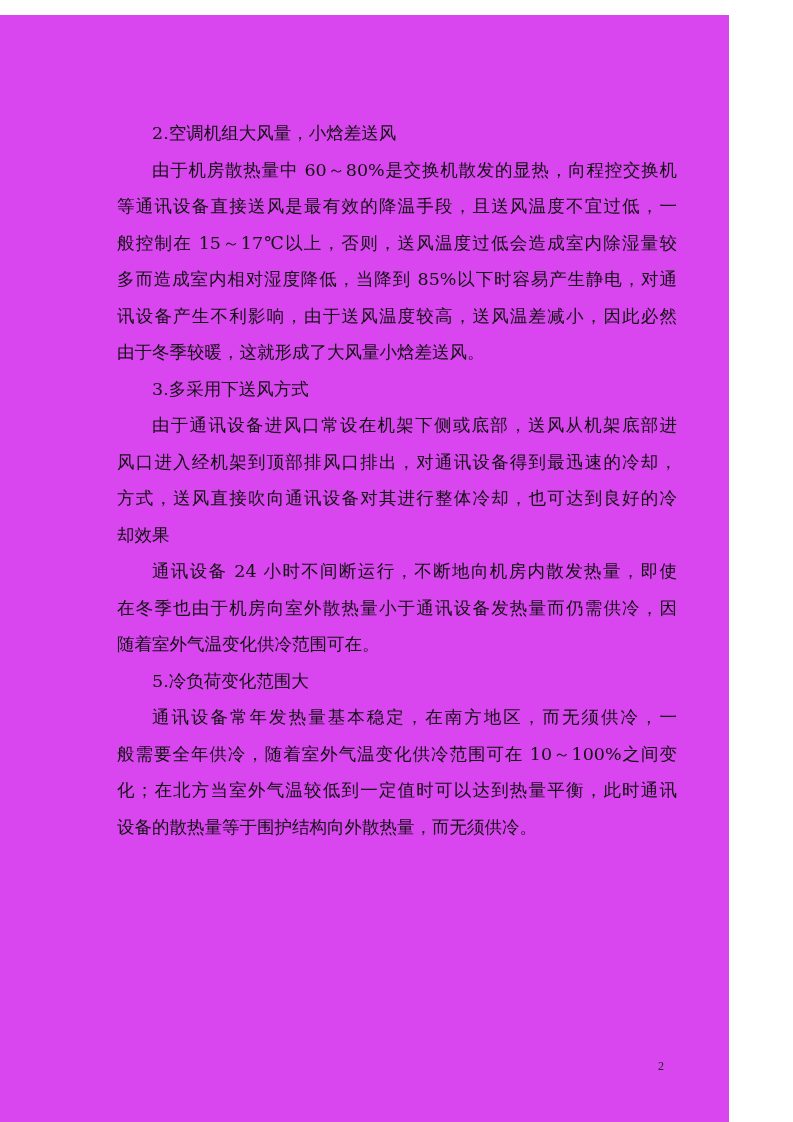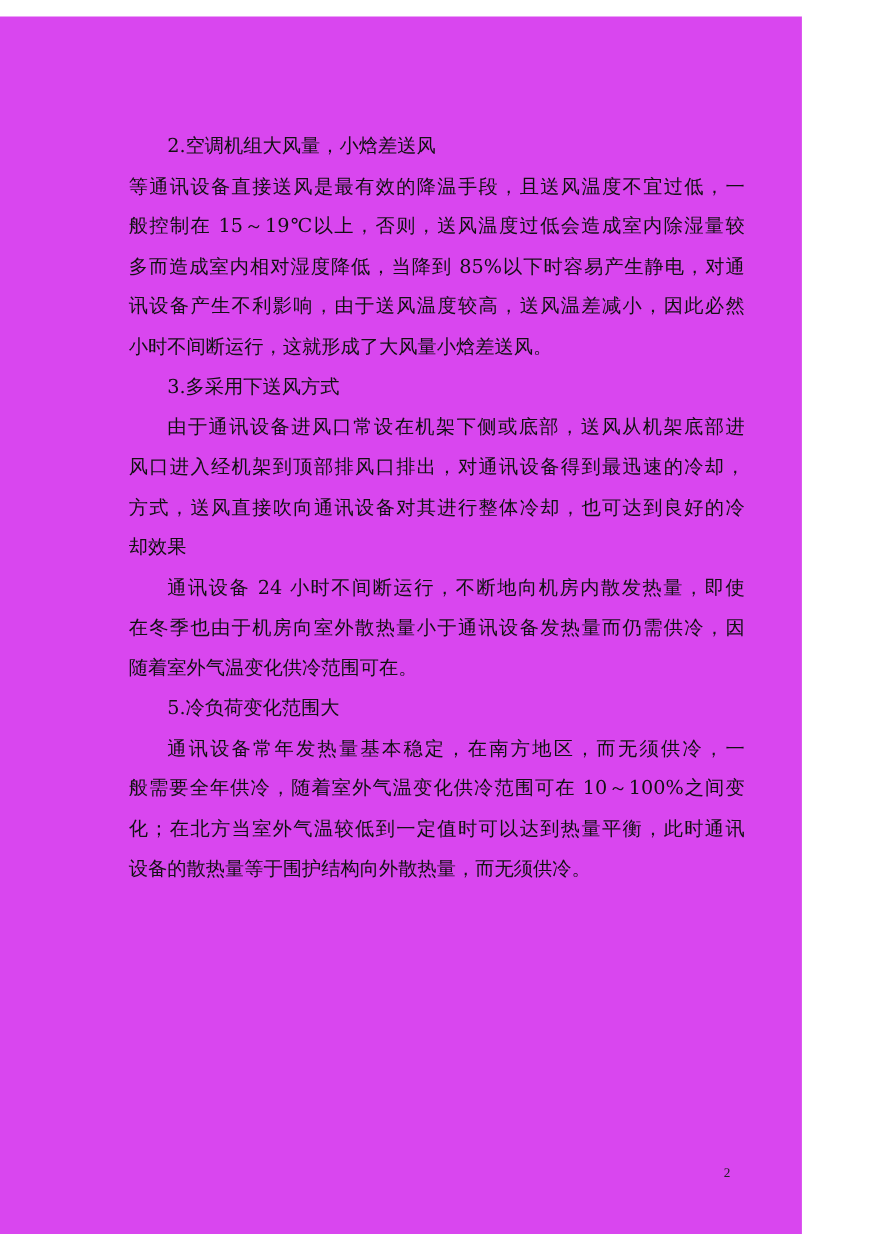--- a/index.html
+++ b/index.html
@@ -51,25 +51,26 @@
       font-family: "Liberation Serif", serif;
       color: #222;
     }
   </style>
 </head>
 <body>
 
 <div class="page">
   <div class="content">
     <div class="line indent last">2.空调机组大风量，小焓差送风</div>
+    <div class="line indent">由于机房散热量中 60～80%是交换机散发的显热，向程控交换机</div>
     <div class="line">等通讯设备直接送风是最有效的降温手段，且送风温度不宜过低，一</div>
-    <div class="line">般控制在 15～19℃以上，否则，送风温度过低会造成室内除湿量较</div>
+    <div class="line">般控制在 15～17℃以上，否则，送风温度过低会造成室内除湿量较</div>
     <div class="line">多而造成室内相对湿度降低，当降到 85%以下时容易产生静电，对通</div>
     <div class="line">讯设备产生不利影响，由于送风温度较高，送风温差减小，因此必然</div>
-    <div class="line last">小时不间断运行，这就形成了大风量小焓差送风。</div>
+    <div class="line last">由于冬季较暖，这就形成了大风量小焓差送风。</div>
     <div class="line indent last">3.多采用下送风方式</div>
     <div class="line indent">由于通讯设备进风口常设在机架下侧或底部，送风从机架底部进</div>
     <div class="line">风口进入经机架到顶部排风口排出，对通讯设备得到最迅速的冷却，</div>
     <div class="line">方式，送风直接吹向通讯设备对其进行整体冷却，也可达到良好的冷</div>
     <div class="line last">却效果</div>
     <div class="line indent">通讯设备 24 小时不间断运行，不断地向机房内散发热量，即使</div>
     <div class="line">在冬季也由于机房向室外散热量小于通讯设备发热量而仍需供冷，因</div>
     <div class="line last">随着室外气温变化供冷范围可在。</div>
     <div class="line indent last">5.冷负荷变化范围大</div>
     <div class="line indent">通讯设备常年发热量基本稳定，在南方地区，而无须供冷，一</div>

